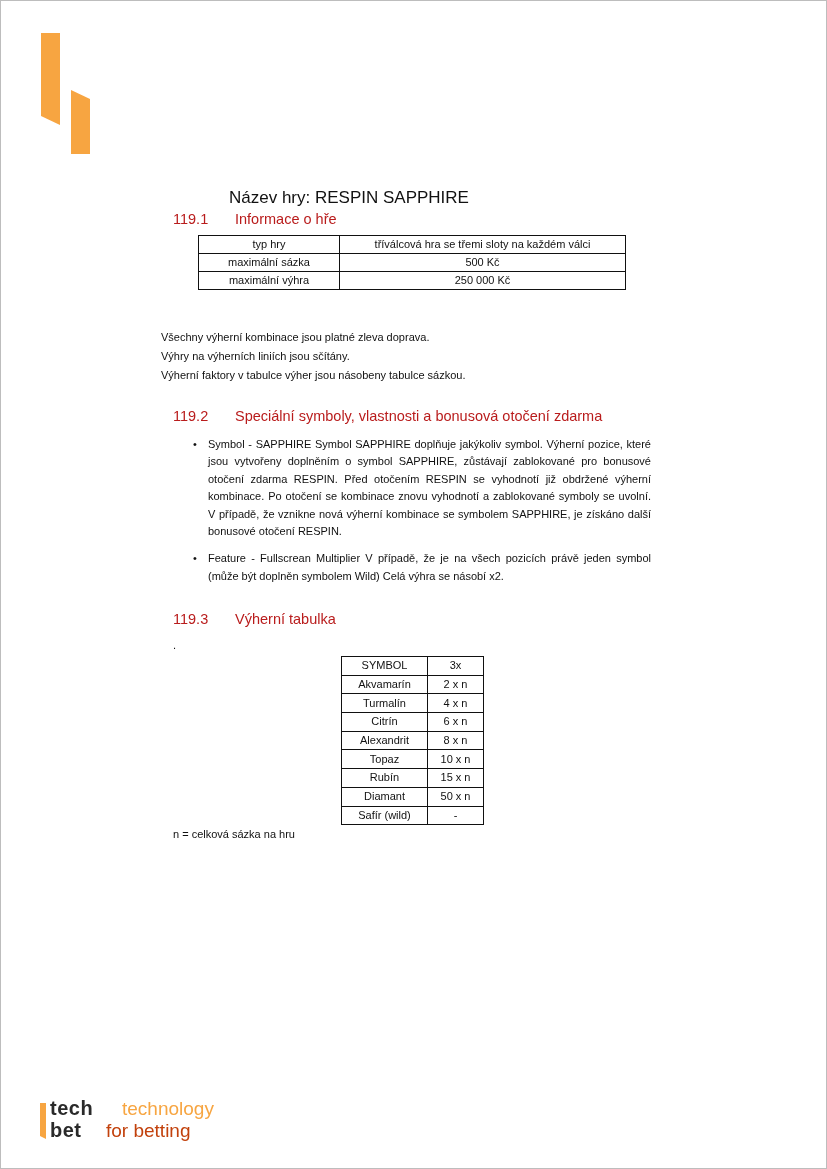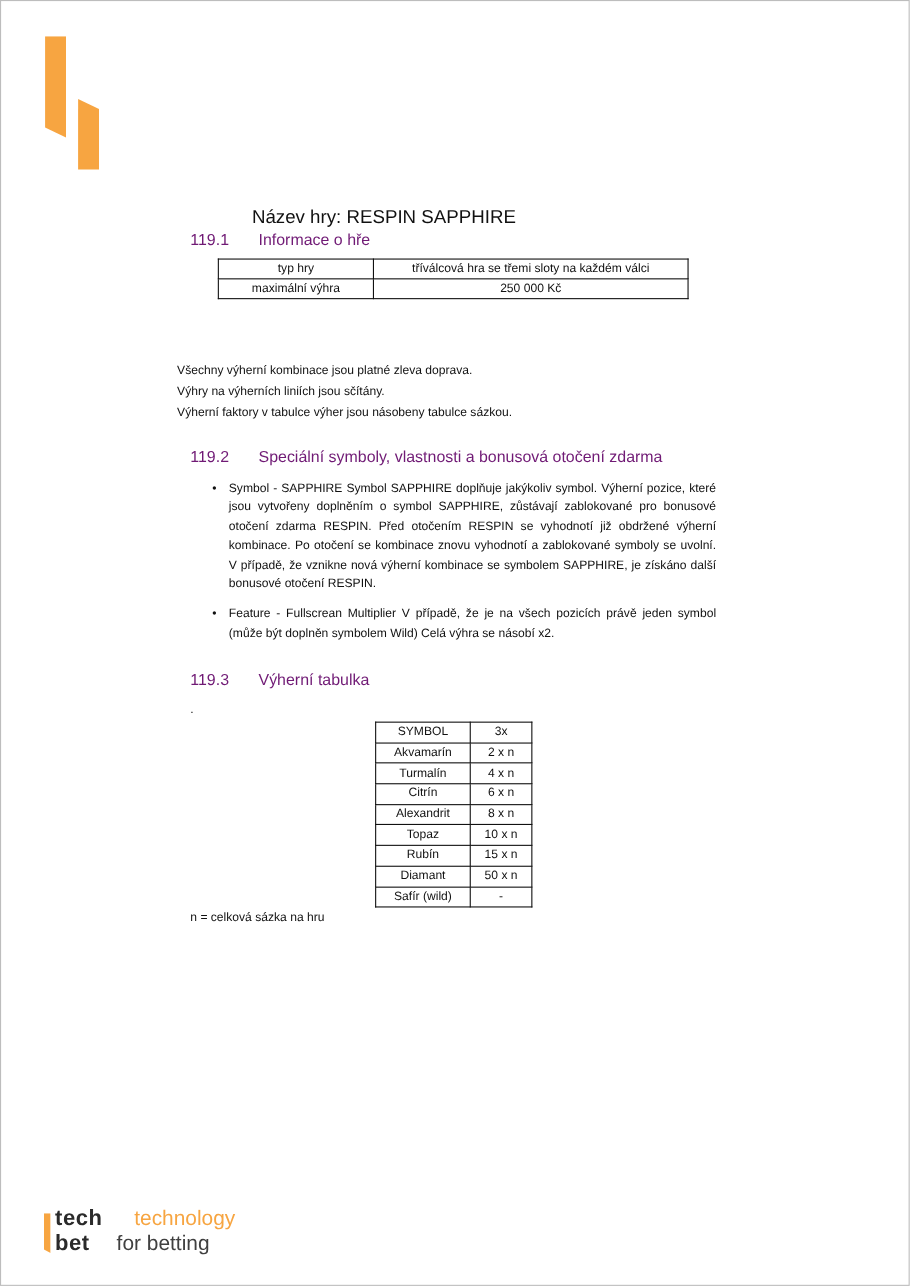--- a/index.html
+++ b/index.html
@@ -1,21 +1,21 @@
 <!DOCTYPE html>
 <html><head>
   <meta charset="utf-8">
   <style>
     html, body { margin: 0; padding: 0; background: #ffffff; }
     body { width: 827px; height: 1169px; position: relative; overflow: hidden;
       font-family: "Liberation Sans", "DejaVu Sans", sans-serif; color: #111; }
     .page-border { position: absolute; left: 0; top: 0; width: 825px; height: 1167px; border: 1px solid #bdbdbd; }
     .logo-top { position: absolute; left: 40px; top: 33px; width: 52px; height: 122px; }
     .doc-title { position: absolute; left: 229px; top: 188px; font-size: 17px; color: #111; }
-    .sec-heading { position: absolute; left: 173px; font-size: 14.5px; color: #701a75; }
+    .sec-heading { position: absolute; left: 173px; font-size: 14.5px; color: #b91c1c; }
     .sec-heading .num { display: inline-block; width: 62px; }
     table { border-collapse: collapse; padding-left: 12px; }
     .info-table { position: absolute; left: 198px; top: 235px; font-size: 11px; }
     .info-table td { border: 1px solid #111; height: 17px; padding: 0 6px; text-align: center; line-height: 17px; }
     .info-table td.k { width: 128px; }
     .info-table td.v { width: 273px; }
     .note { position: absolute; left: 161px; font-size: 11px; color: #111; }
     .bullets { position: absolute; left: 190px; top: 436px; width: 461px; font-size: 11px; line-height: 17.4px; }
     .bullet { position: relative; padding-left: 18px; text-align: justify; margin-bottom: 10px; }
     .bullet .dot { position: absolute; left: 3px; top: 0; }
@@ -46,20 +46,24 @@
 
 <div class="sec-heading" style="top:211px;">
   <span class="num">119.1</span><span>Informace o hře</span>
 </div>
 
 <table class="info-table">
   <tbody>
       <tr>
         <td class="k">typ hry</td>
         <td class="v">tříválcová hra se třemi sloty na každém válci</td>
+      </tr>
+  <tr>
+        <td class="k">maximální sázka</td>
+        <td class="v">500 Kč</td>
       </tr>
   <tr>
         <td class="k">maximální výhra</td>
         <td class="v">250 000 Kč</td>
       </tr>
 </tbody>
   </table>
 
 <div class="note" style="top:331px;">Všechny výherní kombinace jsou platné zleva doprava.</div>
 <div class="note" style="top:350px;">Výhry na výherních liniích jsou sčítány.</div>
@@ -129,14 +133,14 @@
 
 <div class="footnote">n = celková sázka na hru</div>
 
 <div class="brand">
   <svg class="bar" viewBox="0 0 6 36" style="width:6px;height:36px;">
     <polygon points="0,0 6,0 6,36 0,33" fill="#f7a541"></polygon>
   </svg>
   <span class="w1" style="color:#2a2a2a;">tech</span>
   <span class="w2" style="color:#2a2a2a;">bet</span>
   <span class="t1" style="color:#f7a541;">technology</span>
-  <span class="t2" style="color:#404040;">for betting</span>
+  <span class="t2" style="color:#c2410c;">for betting</span>
 </div>
 
 </body></html>

